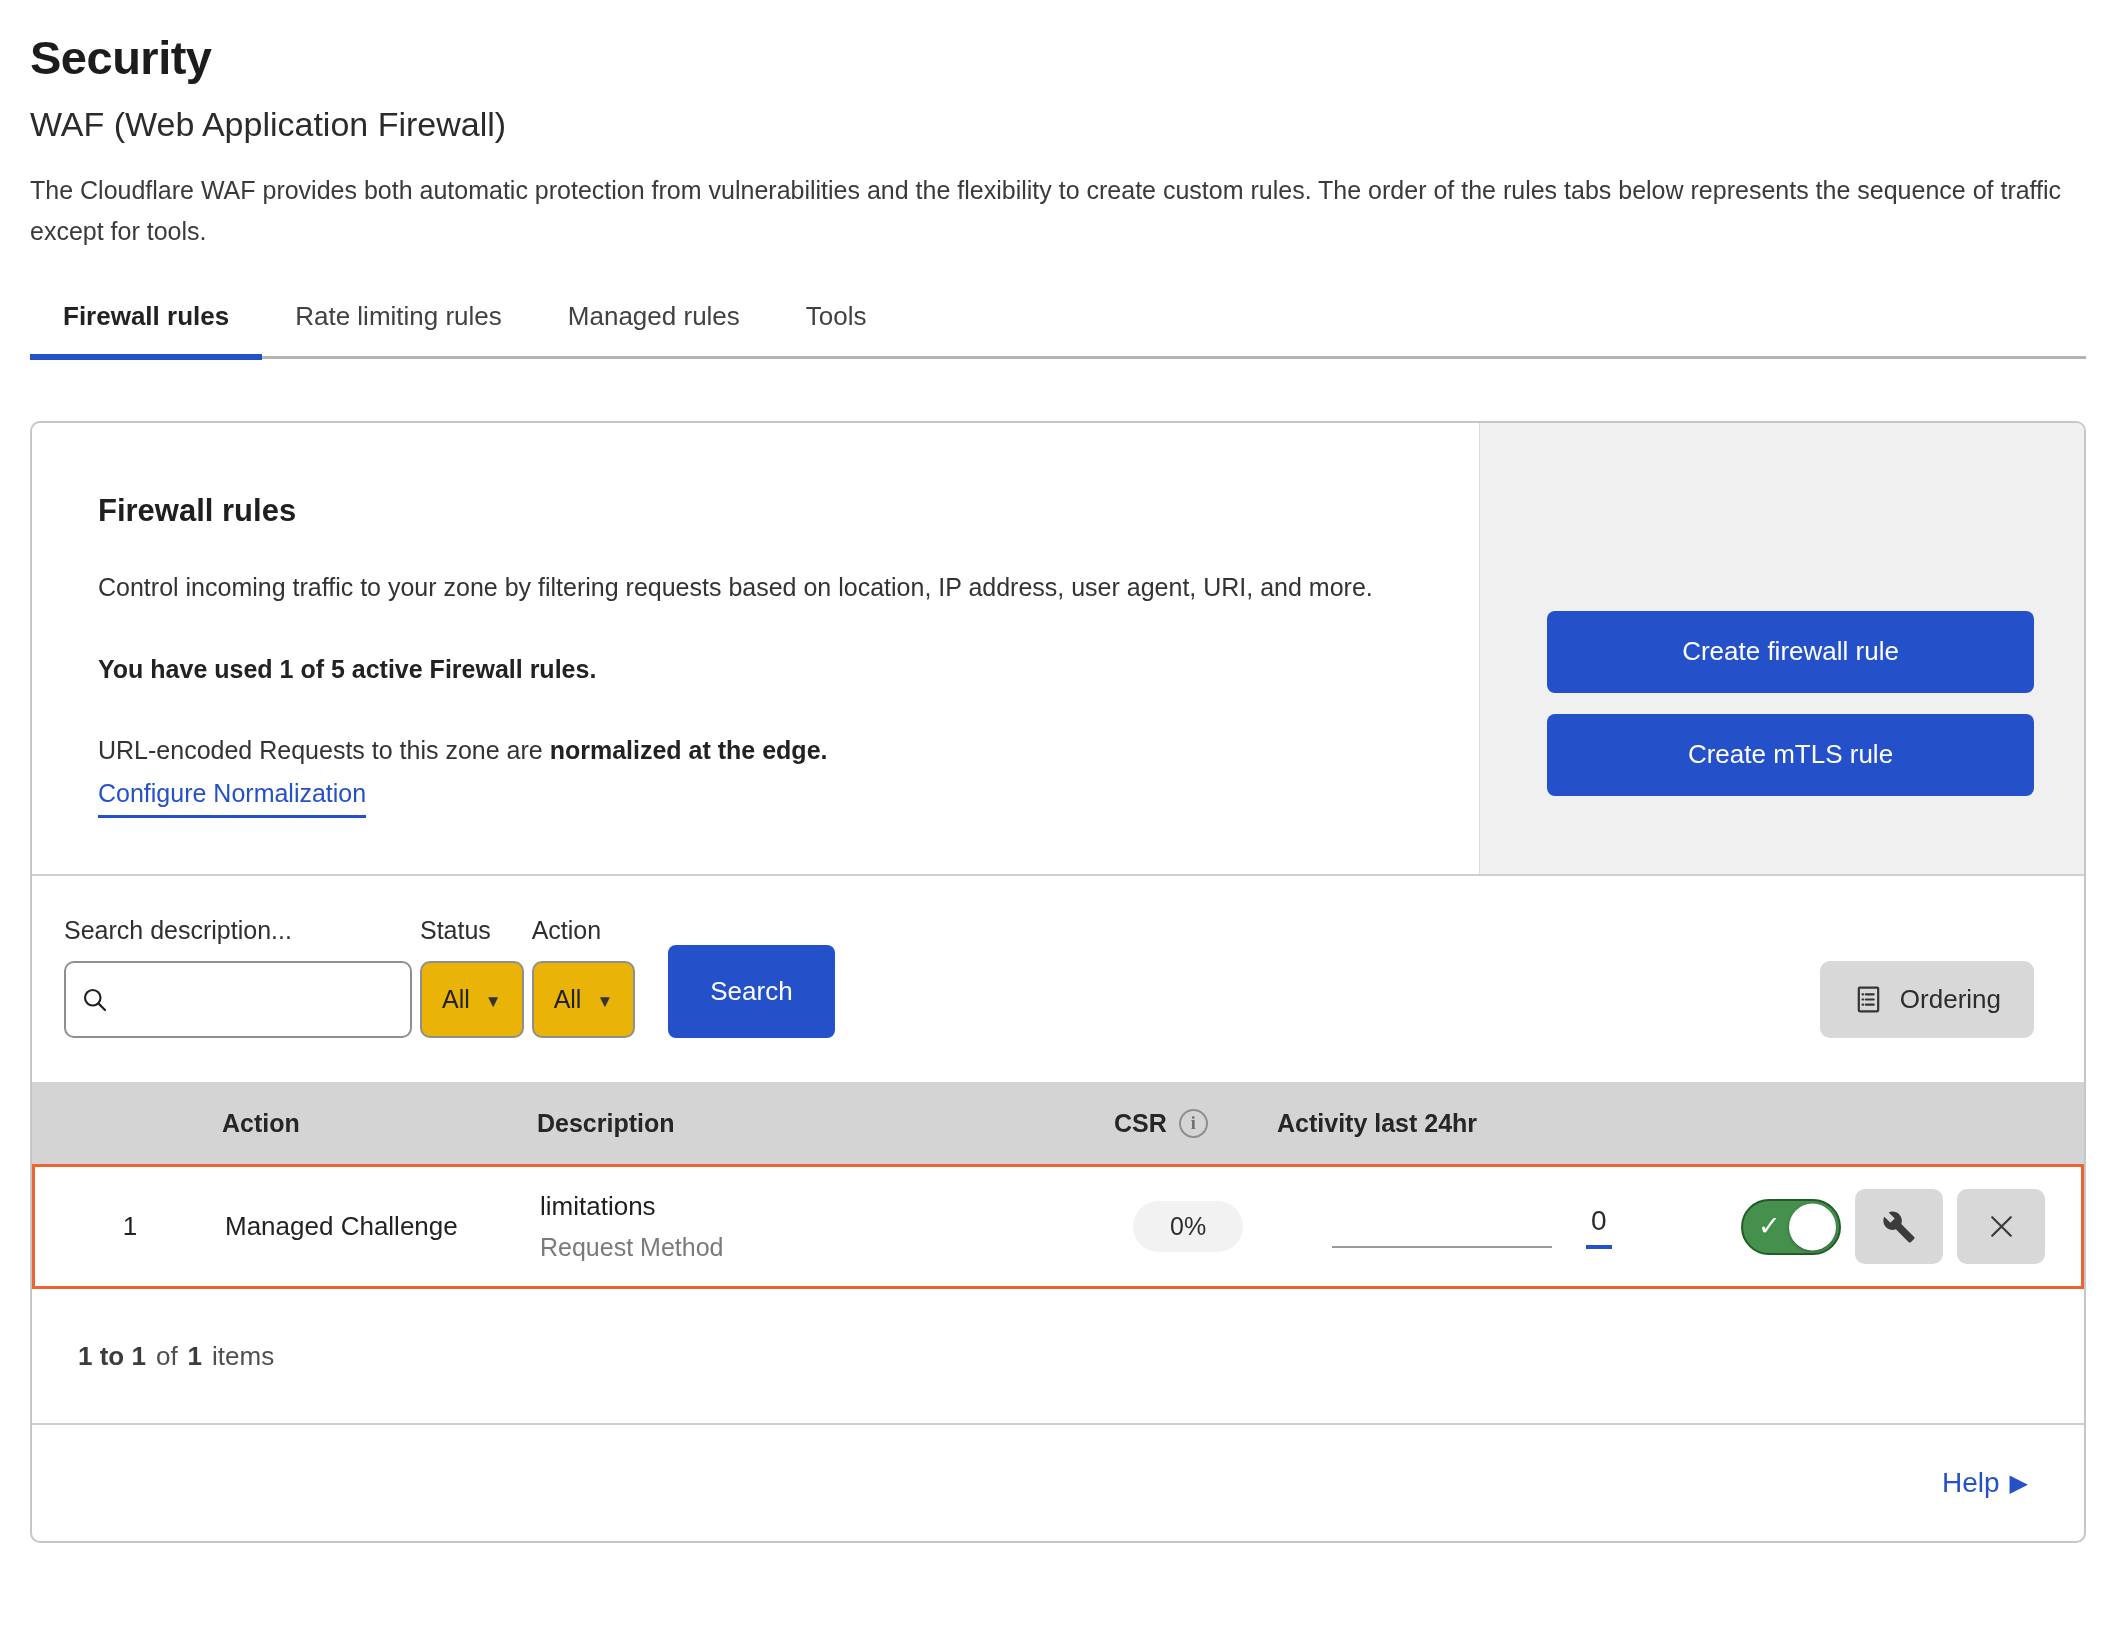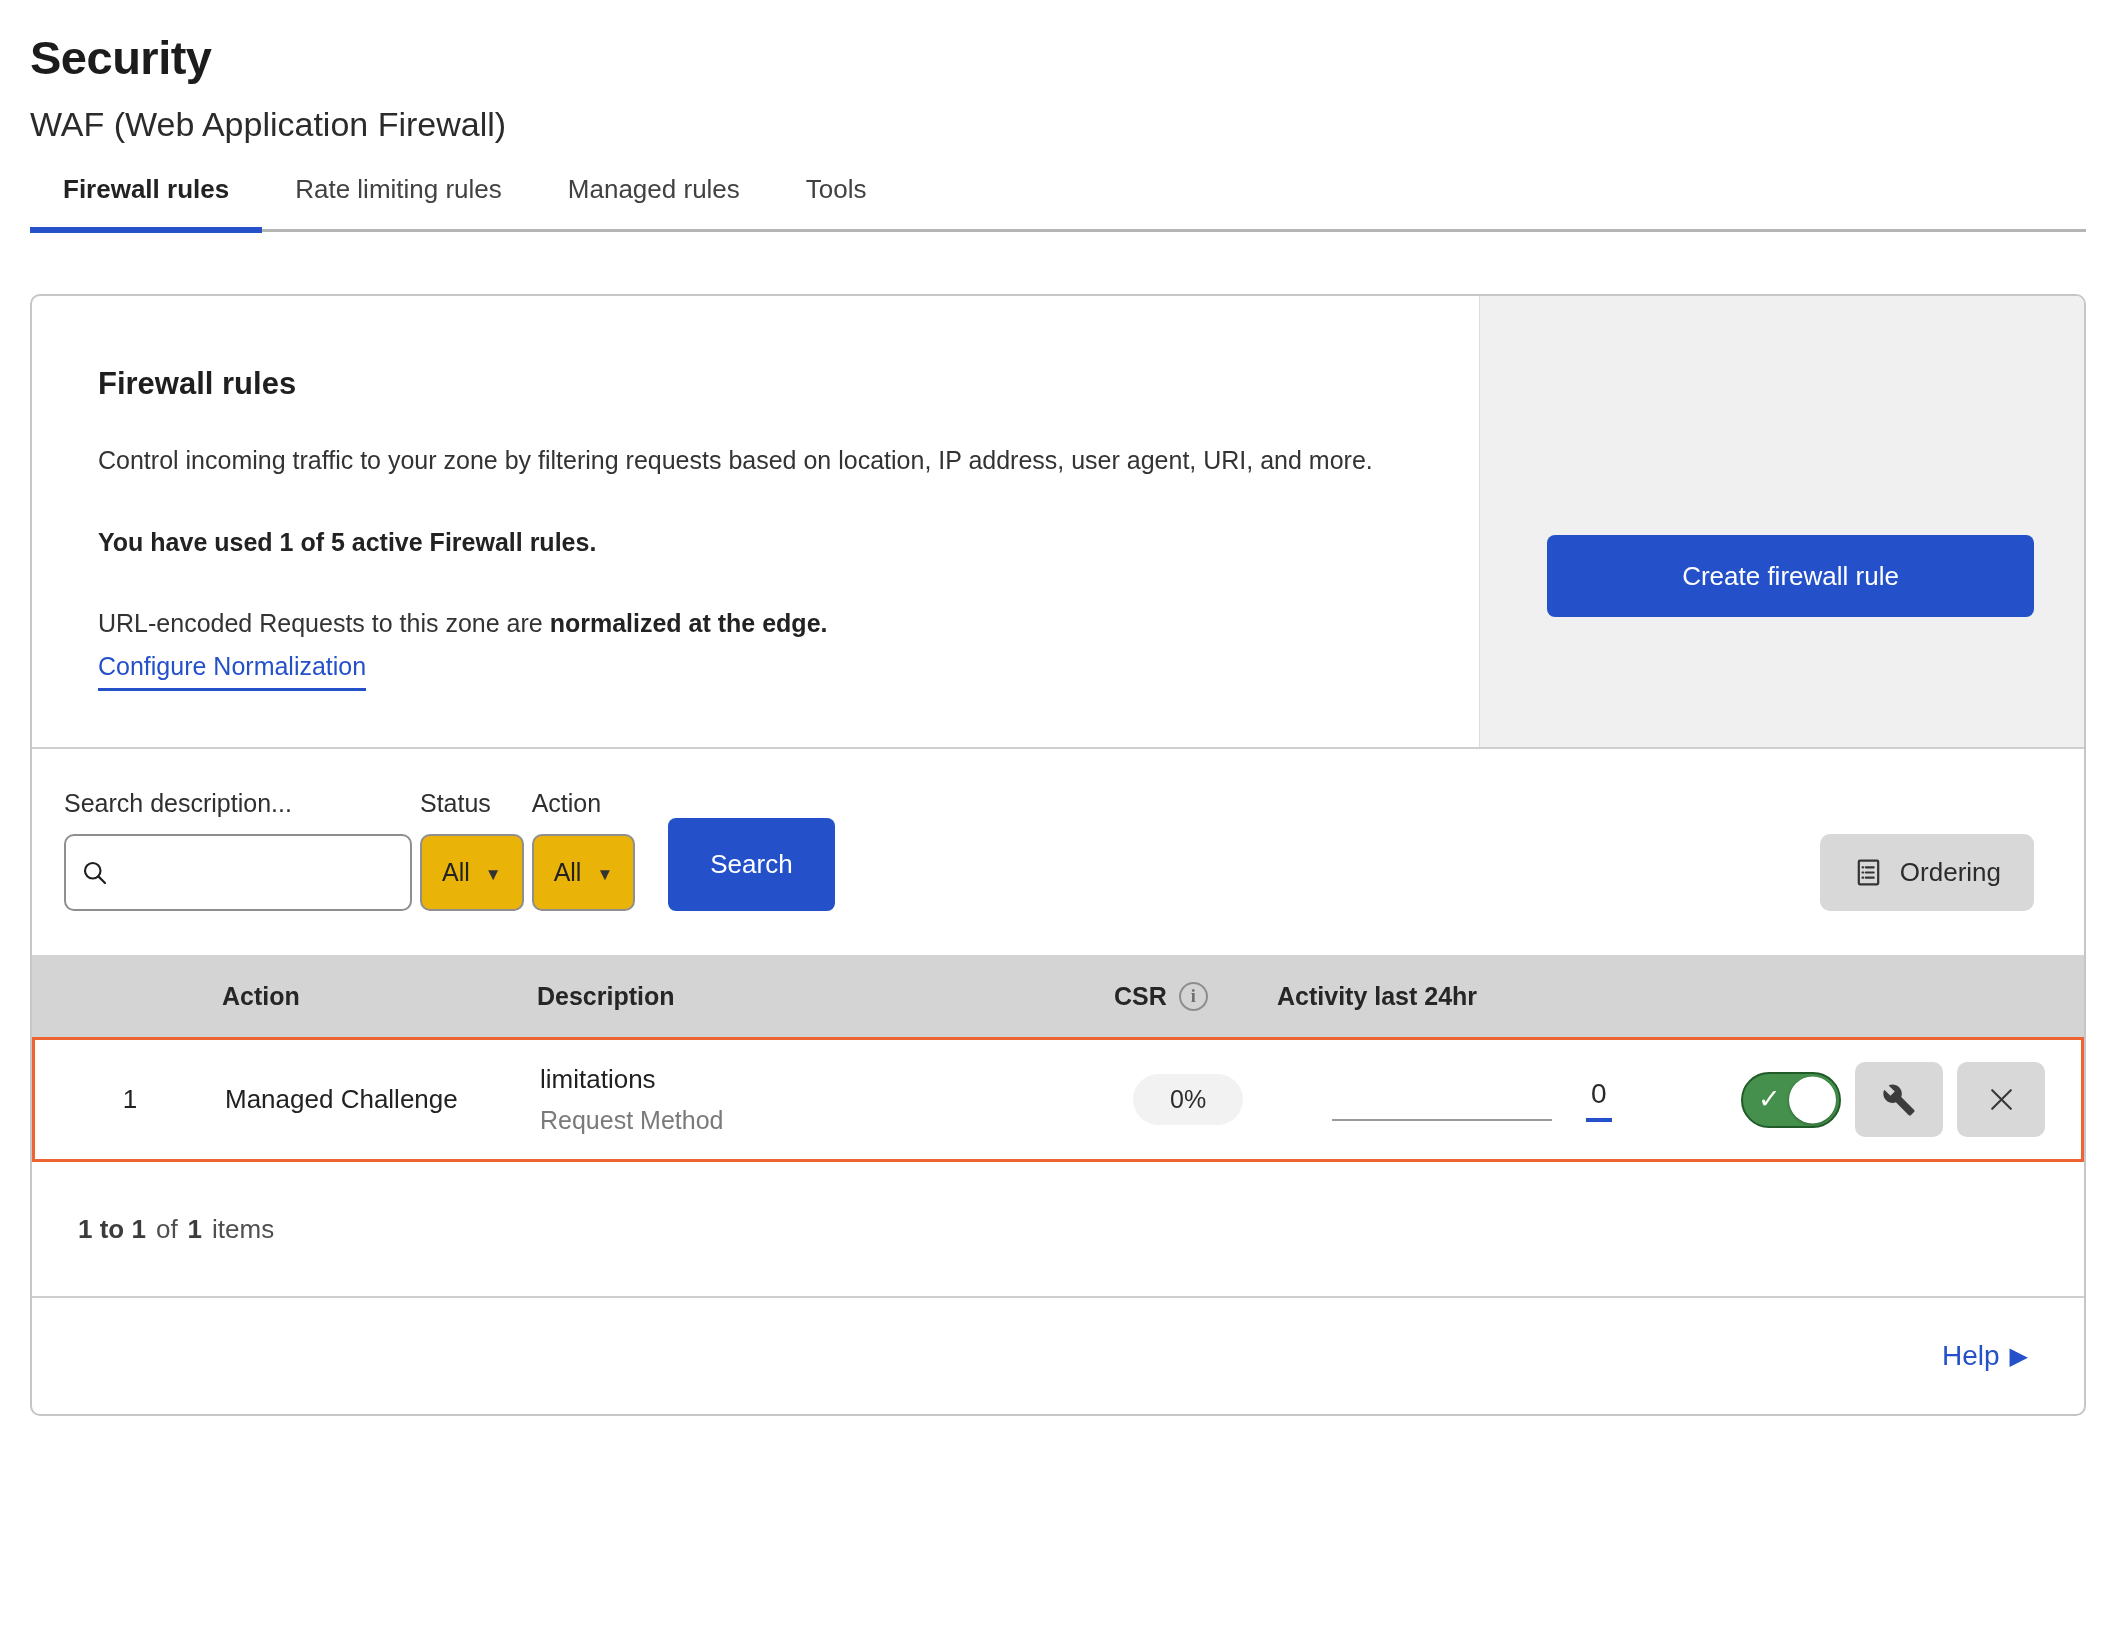--- a/index.html
+++ b/index.html
@@ -172,40 +172,42 @@
   }
   .help-arrow { font-size: 24px; }
 </style>
 </head>
 <body>
 
 <div class="page">
 
   <h1 class="page-title">Security</h1>
   <h2 class="page-subtitle">WAF (Web Application Firewall)</h2>
+  <p class="page-desc">The Cloudflare WAF provides both automatic protection from vulnerabilities and the flexibility to create custom rules. The order of the rules tabs below represents the sequence of traffic except for tools.</p>
 
   <div class="tabs">
     <div class="tab active">Firewall rules</div>
     <div class="tab">Rate limiting rules</div>
     <div class="tab">Managed rules</div>
     <div class="tab">Tools</div>
   </div>
 
   <div class="card">
 
     <div class="card-top">
       <div class="card-top-left">
         <h3 class="overview-heading">Firewall rules</h3>
         <p class="overview-desc">Control incoming traffic to your zone by filtering requests based on location, IP address, user agent, URI, and more.</p>
         <p class="overview-usage">You have used 1 of 5 active Firewall rules.</p>
         <p class="overview-norm"><span>URL-encoded Requests to this zone are </span><b>normalized at the edge.</b></p>
         <a class="norm-link">Configure Normalization</a>
       </div>
       <div class="card-top-right">
         <button class="btn-primary">Create firewall rule</button>
+        <button class="btn-primary">Create mTLS rule</button>
       </div>
     </div>
 
     <div class="filter-section">
       <div class="filter-left">
         <div>
           <label class="field-label">Search description...</label>
           <div class="search-box">
             <span style="display:flex;">
               <svg width="30" height="30" viewBox="0 0 24 24" fill="none" stroke="#1f1f1f" stroke-width="1.7" stroke-linecap="round">

